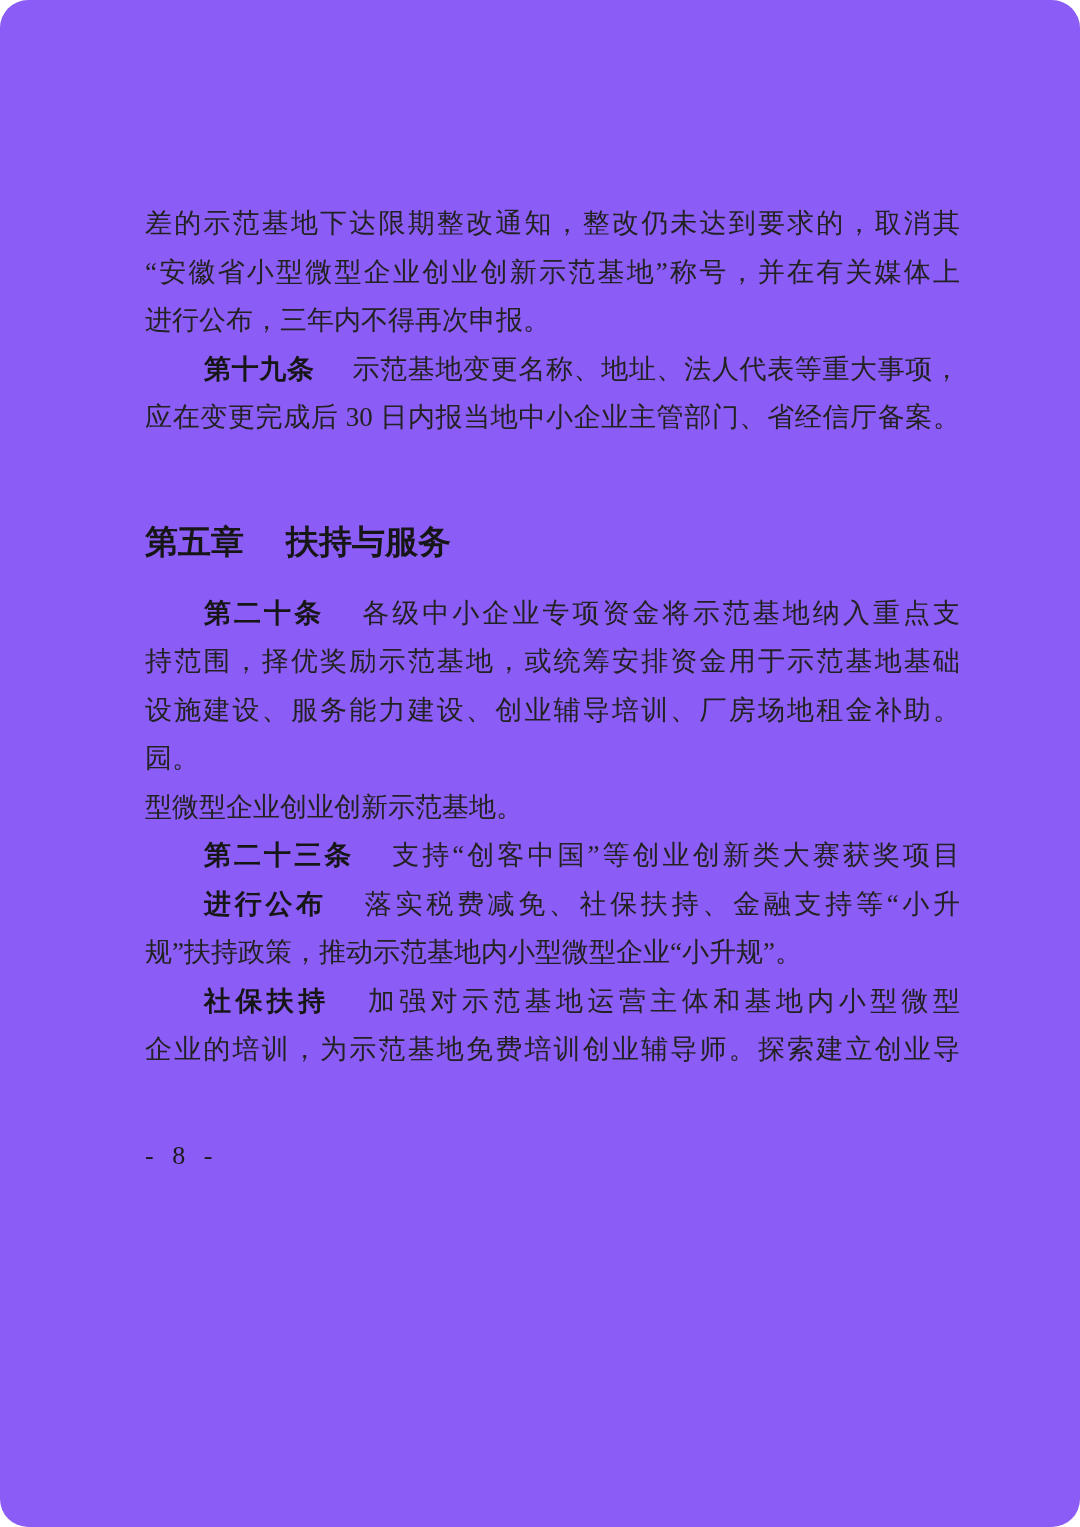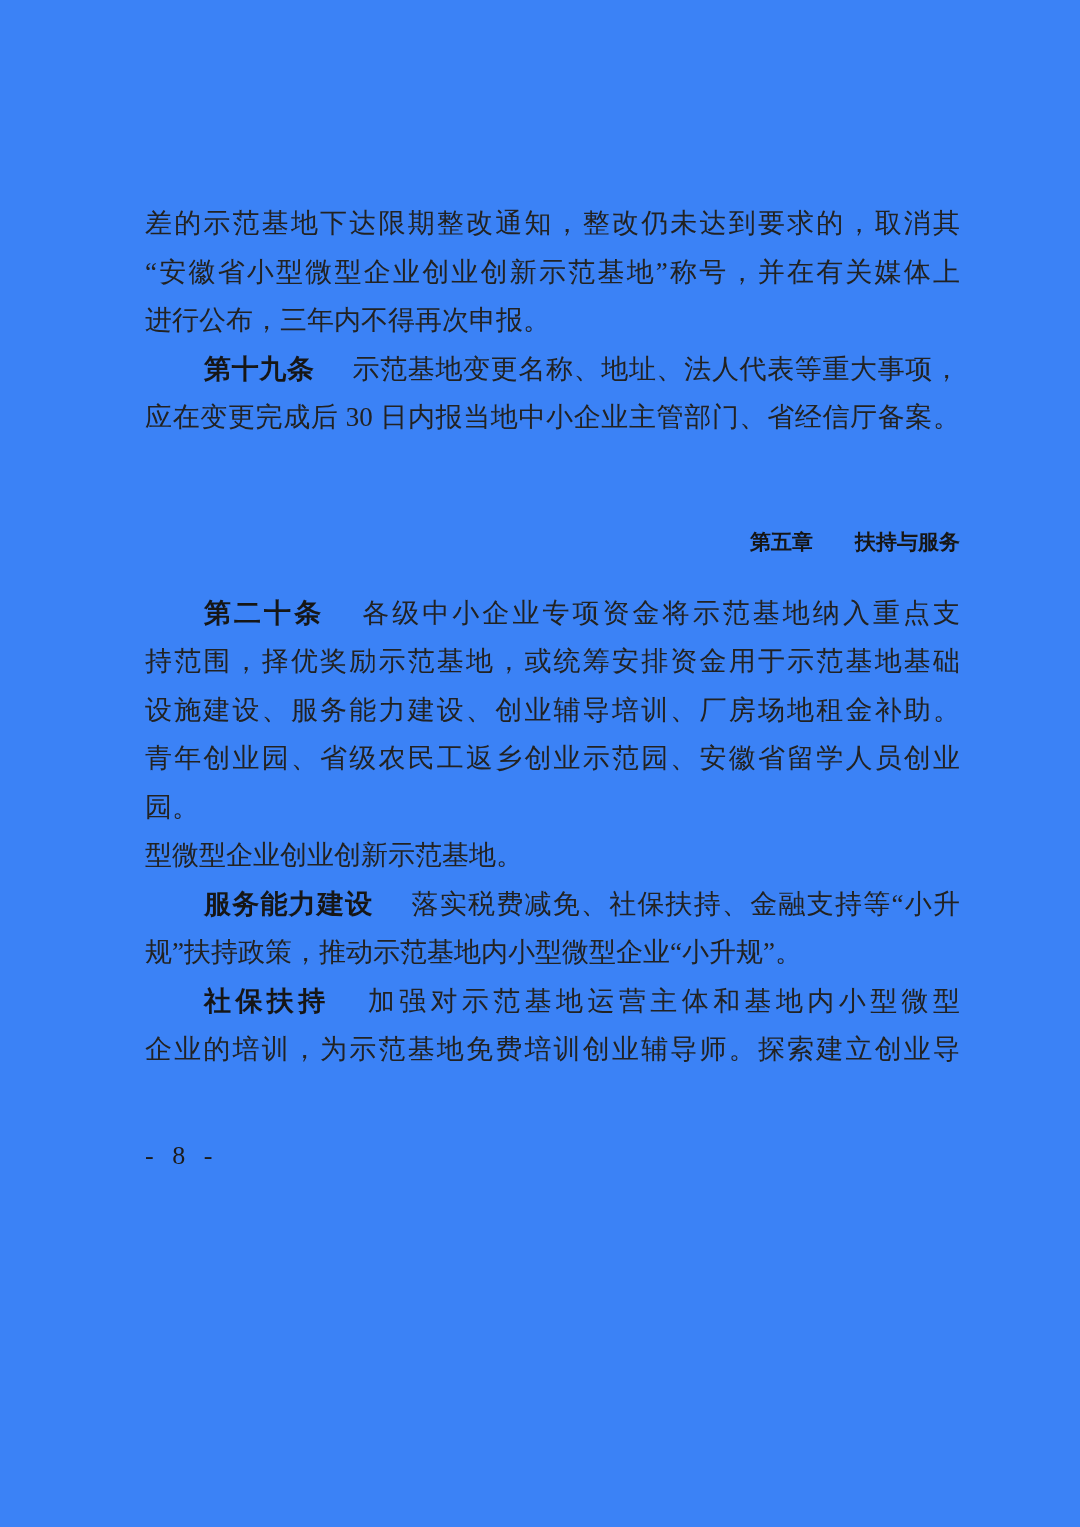--- a/index.html
+++ b/index.html
@@ -10,22 +10,23 @@
   body {
     width: 1080px;
     height: 1527px;
     overflow: hidden;
     font-family: "Liberation Serif", "DejaVu Serif", serif;
     color: #222222;
   }
   .page {
     width: 1080px;
     height: 1527px;
-    background: #3b82f6;
+    background: #8b5cf6;
     box-sizing: border-box;
+    border-radius: 28px;
   }
   .content {
     box-sizing: content-box;
     padding: 199px 120px 0 145px;
     width: 815px;
   }
   .line {
     margin: 0;
     font-size: 27px;
     line-height: 48.5px;
@@ -41,23 +42,23 @@
   .article-label {
     font-family: "Liberation Sans", "DejaVu Sans", sans-serif;
     font-weight: bold;
     color: #161616;
     margin-right: 38px;
   }
   .chapter {
     font-family: "Liberation Sans", "DejaVu Sans", sans-serif;
     font-weight: bold;
     color: #161616;
-    font-size: 21px;
+    font-size: 33px;
     line-height: 50px;
-    text-align: right;
+    text-align: left;
     margin: 75px 0 22px 0;
   }
   .chapter .chapter-title {
     margin-left: 42px;
   }
   .footer {
     font-size: 26px;
     line-height: 32px;
     margin-top: 66px;
     letter-spacing: 6px;
@@ -76,27 +77,27 @@
 
     <p class="line ind fill"><span class="article-label">第十九条</span><span>示范基地变更名称、地址、法人代表等重大事项，</span></p>
     <p class="line fill"><span>应在变更完成后 30 日内报当地中小企业主管部门、省经信厅备案。</span></p>
 
     <h2 class="chapter"><span>第五章</span><span class="chapter-title">扶持与服务</span></h2>
 
     <p class="line ind fill"><span class="article-label">第二十条</span><span>各级中小企业专项资金将示范基地纳入重点支</span></p>
     <p class="line fill"><span>持范围，择优奖励示范基地，或统筹安排资金用于示范基地基础</span></p>
     <p class="line fill"><span>设施建设、服务能力建设、创业辅导培训、厂房场地租金补助。</span></p>
 
-    <p class="line fill"><span>青年创业园、省级农民工返乡创业示范园、安徽省留学人员创业</span></p>
     <p class="line"><span>园。</span></p>
 
     <p class="line"><span>型微型企业创业创新示范基地。</span></p>
 
+    <p class="line ind fill"><span class="article-label">第二十三条</span><span>支持“创客中国”等创业创新类大赛获奖项目</span></p>
 
-    <p class="line ind fill"><span class="article-label">服务能力建设</span><span>落实税费减免、社保扶持、金融支持等“小升</span></p>
+    <p class="line ind fill"><span class="article-label">进行公布</span><span>落实税费减免、社保扶持、金融支持等“小升</span></p>
     <p class="line"><span>规”扶持政策，推动示范基地内小型微型企业“小升规”。</span></p>
 
     <p class="line ind fill"><span class="article-label">社保扶持</span><span>加强对示范基地运营主体和基地内小型微型</span></p>
     <p class="line fill"><span>企业的培训，为示范基地免费培训创业辅导师。探索建立创业导</span></p>
 
     <div class="footer">- 8 -</div>
   </div>
 </div>
 
 </body></html>

